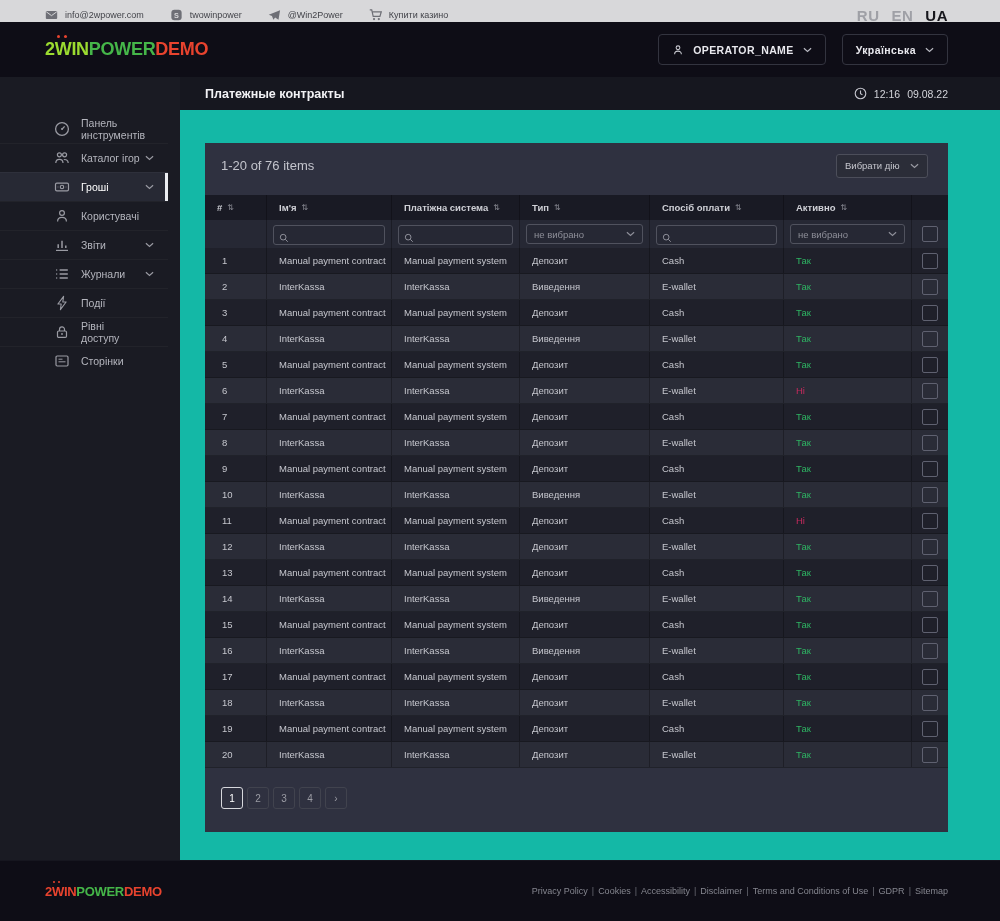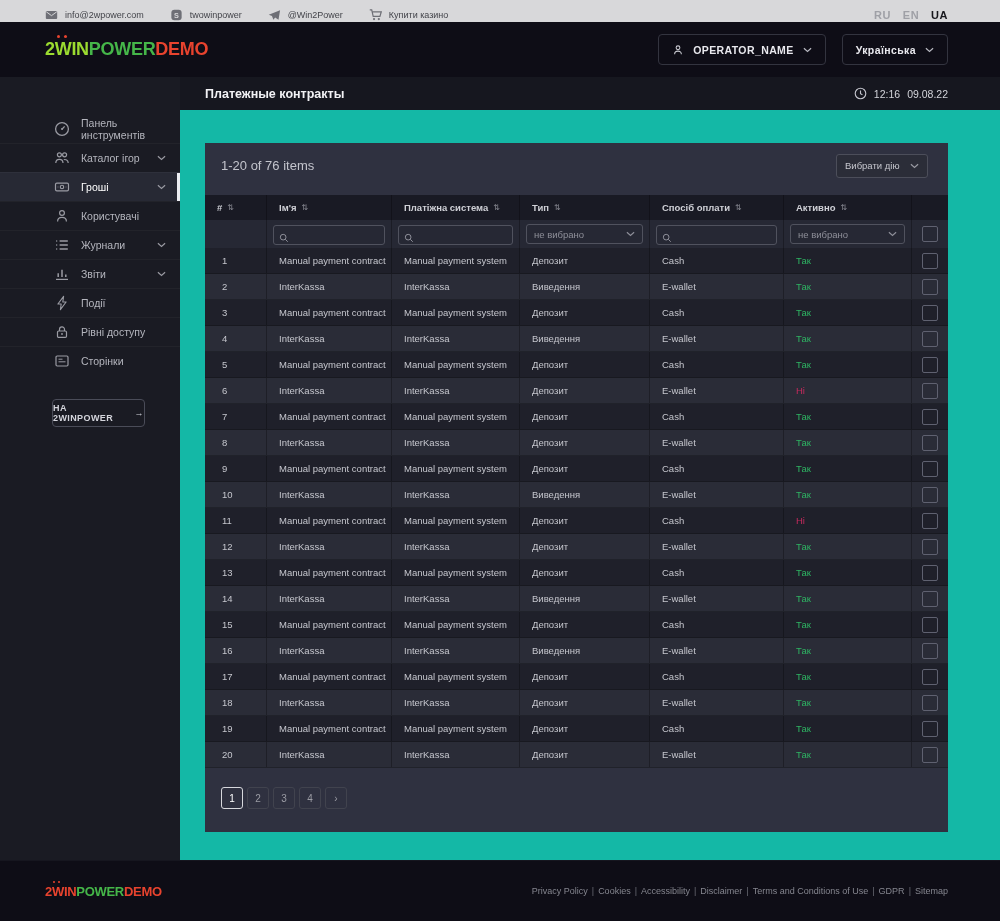--- a/index.html
+++ b/index.html
@@ -6,41 +6,41 @@
   html,body { background:#0e0d16; }
   body { font-family:"Liberation Sans", sans-serif; width:1000px; height:921px; overflow:hidden; position:relative; }
 
   
   .topbar { height:22px; background:#d8d8da; display:flex; padding:8px 52px 0 45px; }
   .topbar-links { display:flex; align-items:center; gap:26px; }
   .topbar-link { display:flex; align-items:center; gap:7px; font-size:9px; color:#43444a; cursor:pointer; }
   .topbar-link .ic { width:13px; height:12px; color:#6e6f76; display:flex; align-items:center; }
   .topbar-link .ic svg { width:100%; height:100%; }
   .topbar-langs { margin-left:auto; display:flex; align-items:center; gap:12px; }
-  .lang { font-size:11px; font-weight:bold; color:#9fa0a6; letter-spacing:.5px; cursor:pointer; }
+  .lang { font-size:15px; font-weight:bold; color:#9fa0a6; letter-spacing:.5px; cursor:pointer; }
   .lang.active { color:#17171c; }
 
   
   .header { height:55px; background:#0e0d16; display:flex; align-items:center; padding:0 52px 0 45px; }
   .logo { font-weight:bold; letter-spacing:-.3px; white-space:nowrap; }
   .logo-lg { font-size:18px; }
   .logo-sm { font-size:13px; }
   .logo .lw { position:relative; }
   .logo .lw i { position:absolute; top:-4px; left:2px; width:3px; height:3px; border-radius:50%; background:#e8432e; box-shadow:7px 0 0 #e8432e; }
   .logo-sm .lw i { top:-3px; left:1px; width:2.5px; height:2.5px; box-shadow:5px 0 0 #e8432e; }
   .header-right { margin-left:auto; display:flex; align-items:flex-end; gap:16px; }
   .hdr-btn { height:31px; border:1px solid #33343f; border-radius:4px; background:transparent; display:flex; align-items:center; gap:9px; padding:0 13px; color:#e9e9ee; font-size:10.5px; font-weight:bold; letter-spacing:.4px; cursor:pointer; }
   .hdr-btn .ic { width:12px; height:12px; color:#c9cad1; }
   .hdr-btn .ic svg { width:100%; height:100%; }
   .chev { width:9px; height:6px; color:#b9bac2; display:inline-flex; }
   .chev svg { width:100%; height:100%; }
 
   
   .bodywrap { display:flex; height:783px; }
-  .sidebar { width:180px; background:#1a1b23; flex:none; display:flex; flex-direction:column; }
+  .sidebar { width:180px; background:#1a1b23; flex:none; display:flex; }
   .side-nav { margin-top:37px; }
   .side-item { height:29px; display:flex; align-items:center; padding:0 14px 0 54px; position:relative; font-size:10.5px; color:#b4b5bd; cursor:pointer; border-top:1px solid rgba(255,255,255,.035); }
   .side-item:first-child { border-top:none; }
   .side-item .ic { width:16px; height:16px; margin-right:11px; color:#9a9ba3; flex:none; display:flex; align-items:center; }
   .side-item .ic svg { width:100%; height:100%; }
   .side-item .chev { margin-left:auto; color:#9a9ba3; }
   .side-item.active { background:#272934; color:#ffffff; }
   .side-item.active::after { content:""; position:absolute; right:0; top:0; bottom:0; width:3px; background:#eceef2; }
   .side-cta { margin:24px 0 0 52px; width:93px; height:28px; border:1px solid #4a4c58; border-radius:4px; background:transparent; color:#d4d5dc; font-size:9px; font-weight:bold; letter-spacing:.4px; display:flex; align-items:center; justify-content:center; gap:6px; cursor:pointer; }
 
@@ -230,39 +230,39 @@
     <span class="lbl">Користувачі</span>
     <span class="chev" style="visibility: hidden;">
             <svg viewBox="0 0 10 6">
               <path d="M1 1l4 3.6L9 1" fill="none" stroke="currentColor" stroke-width="1.3"></path>
             </svg>
           </span>
   </div>
         <div class="side-item">
     <span class="ic">
             <svg viewBox="0 0 16 16">
+              <path d="M4.2 11V7.2M8 11V3.8M11.8 11V8.4" stroke="currentColor" stroke-width="1.5"></path>
+              <path d="M2 13.4h12" stroke="currentColor" stroke-width="1.2"></path>
+            </svg>
+          </span>
+    <span class="lbl">Звіти</span>
+    <span class="chev">
+            <svg viewBox="0 0 10 6">
+              <path d="M1 1l4 3.6L9 1" fill="none" stroke="currentColor" stroke-width="1.3"></path>
+            </svg>
+          </span>
+  </div>
+        <div class="side-item">
+    <span class="ic">
+            <svg viewBox="0 0 16 16">
               <path d="M5.6 4h8.2M5.6 8h8.2M5.6 12h8.2" stroke="currentColor" stroke-width="1.3"></path>
               <path d="M2.2 4h1M2.2 8h1M2.2 12h1" stroke="currentColor" stroke-width="1.5"></path>
             </svg>
           </span>
     <span class="lbl">Журнали</span>
-    <span class="chev">
-            <svg viewBox="0 0 10 6">
-              <path d="M1 1l4 3.6L9 1" fill="none" stroke="currentColor" stroke-width="1.3"></path>
-            </svg>
-          </span>
-  </div>
-        <div class="side-item">
-    <span class="ic">
-            <svg viewBox="0 0 16 16">
-              <path d="M4.2 11V7.2M8 11V3.8M11.8 11V8.4" stroke="currentColor" stroke-width="1.5"></path>
-              <path d="M2 13.4h12" stroke="currentColor" stroke-width="1.2"></path>
-            </svg>
-          </span>
-    <span class="lbl">Звіти</span>
     <span class="chev">
             <svg viewBox="0 0 10 6">
               <path d="M1 1l4 3.6L9 1" fill="none" stroke="currentColor" stroke-width="1.3"></path>
             </svg>
           </span>
   </div>
         <div class="side-item">
     <span class="ic">
             <svg viewBox="0 0 16 16">
               <path d="M9.6 1.4L3.9 9h3.3l-.8 5.6L12.1 7H8.8l.8-5.6z" fill="none" stroke="currentColor" stroke-width="1.1" stroke-linejoin="round"></path>

